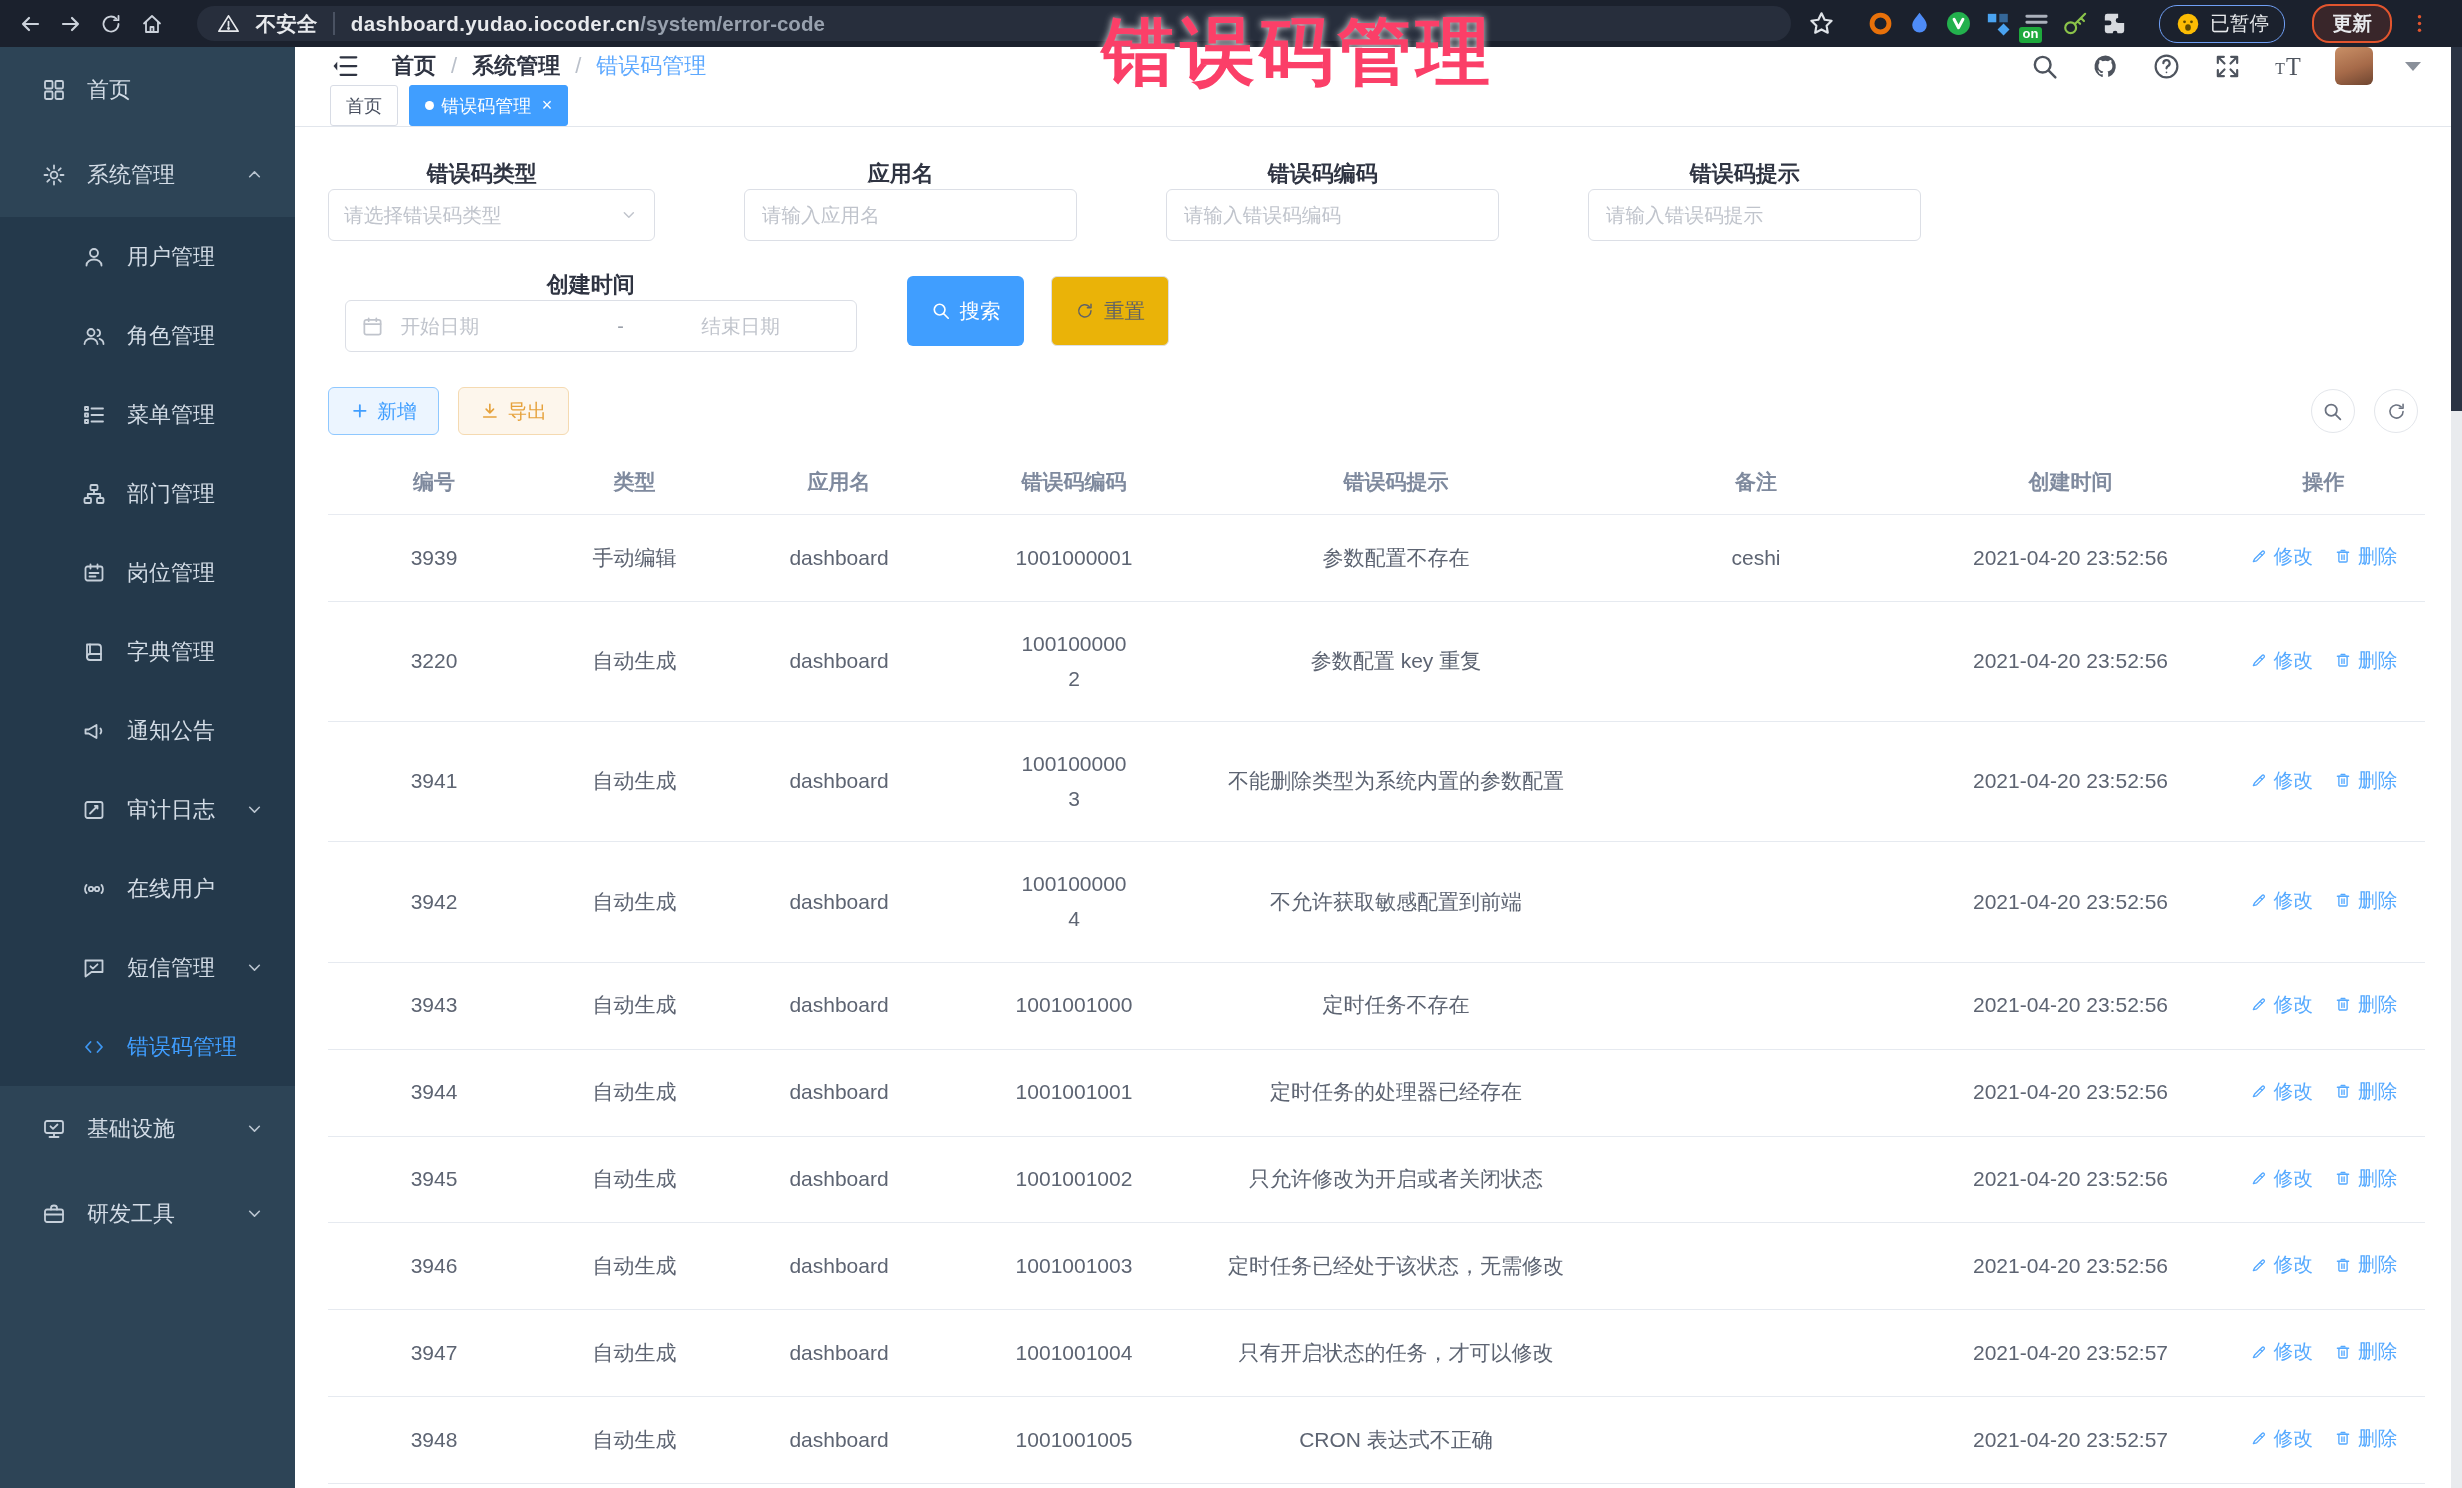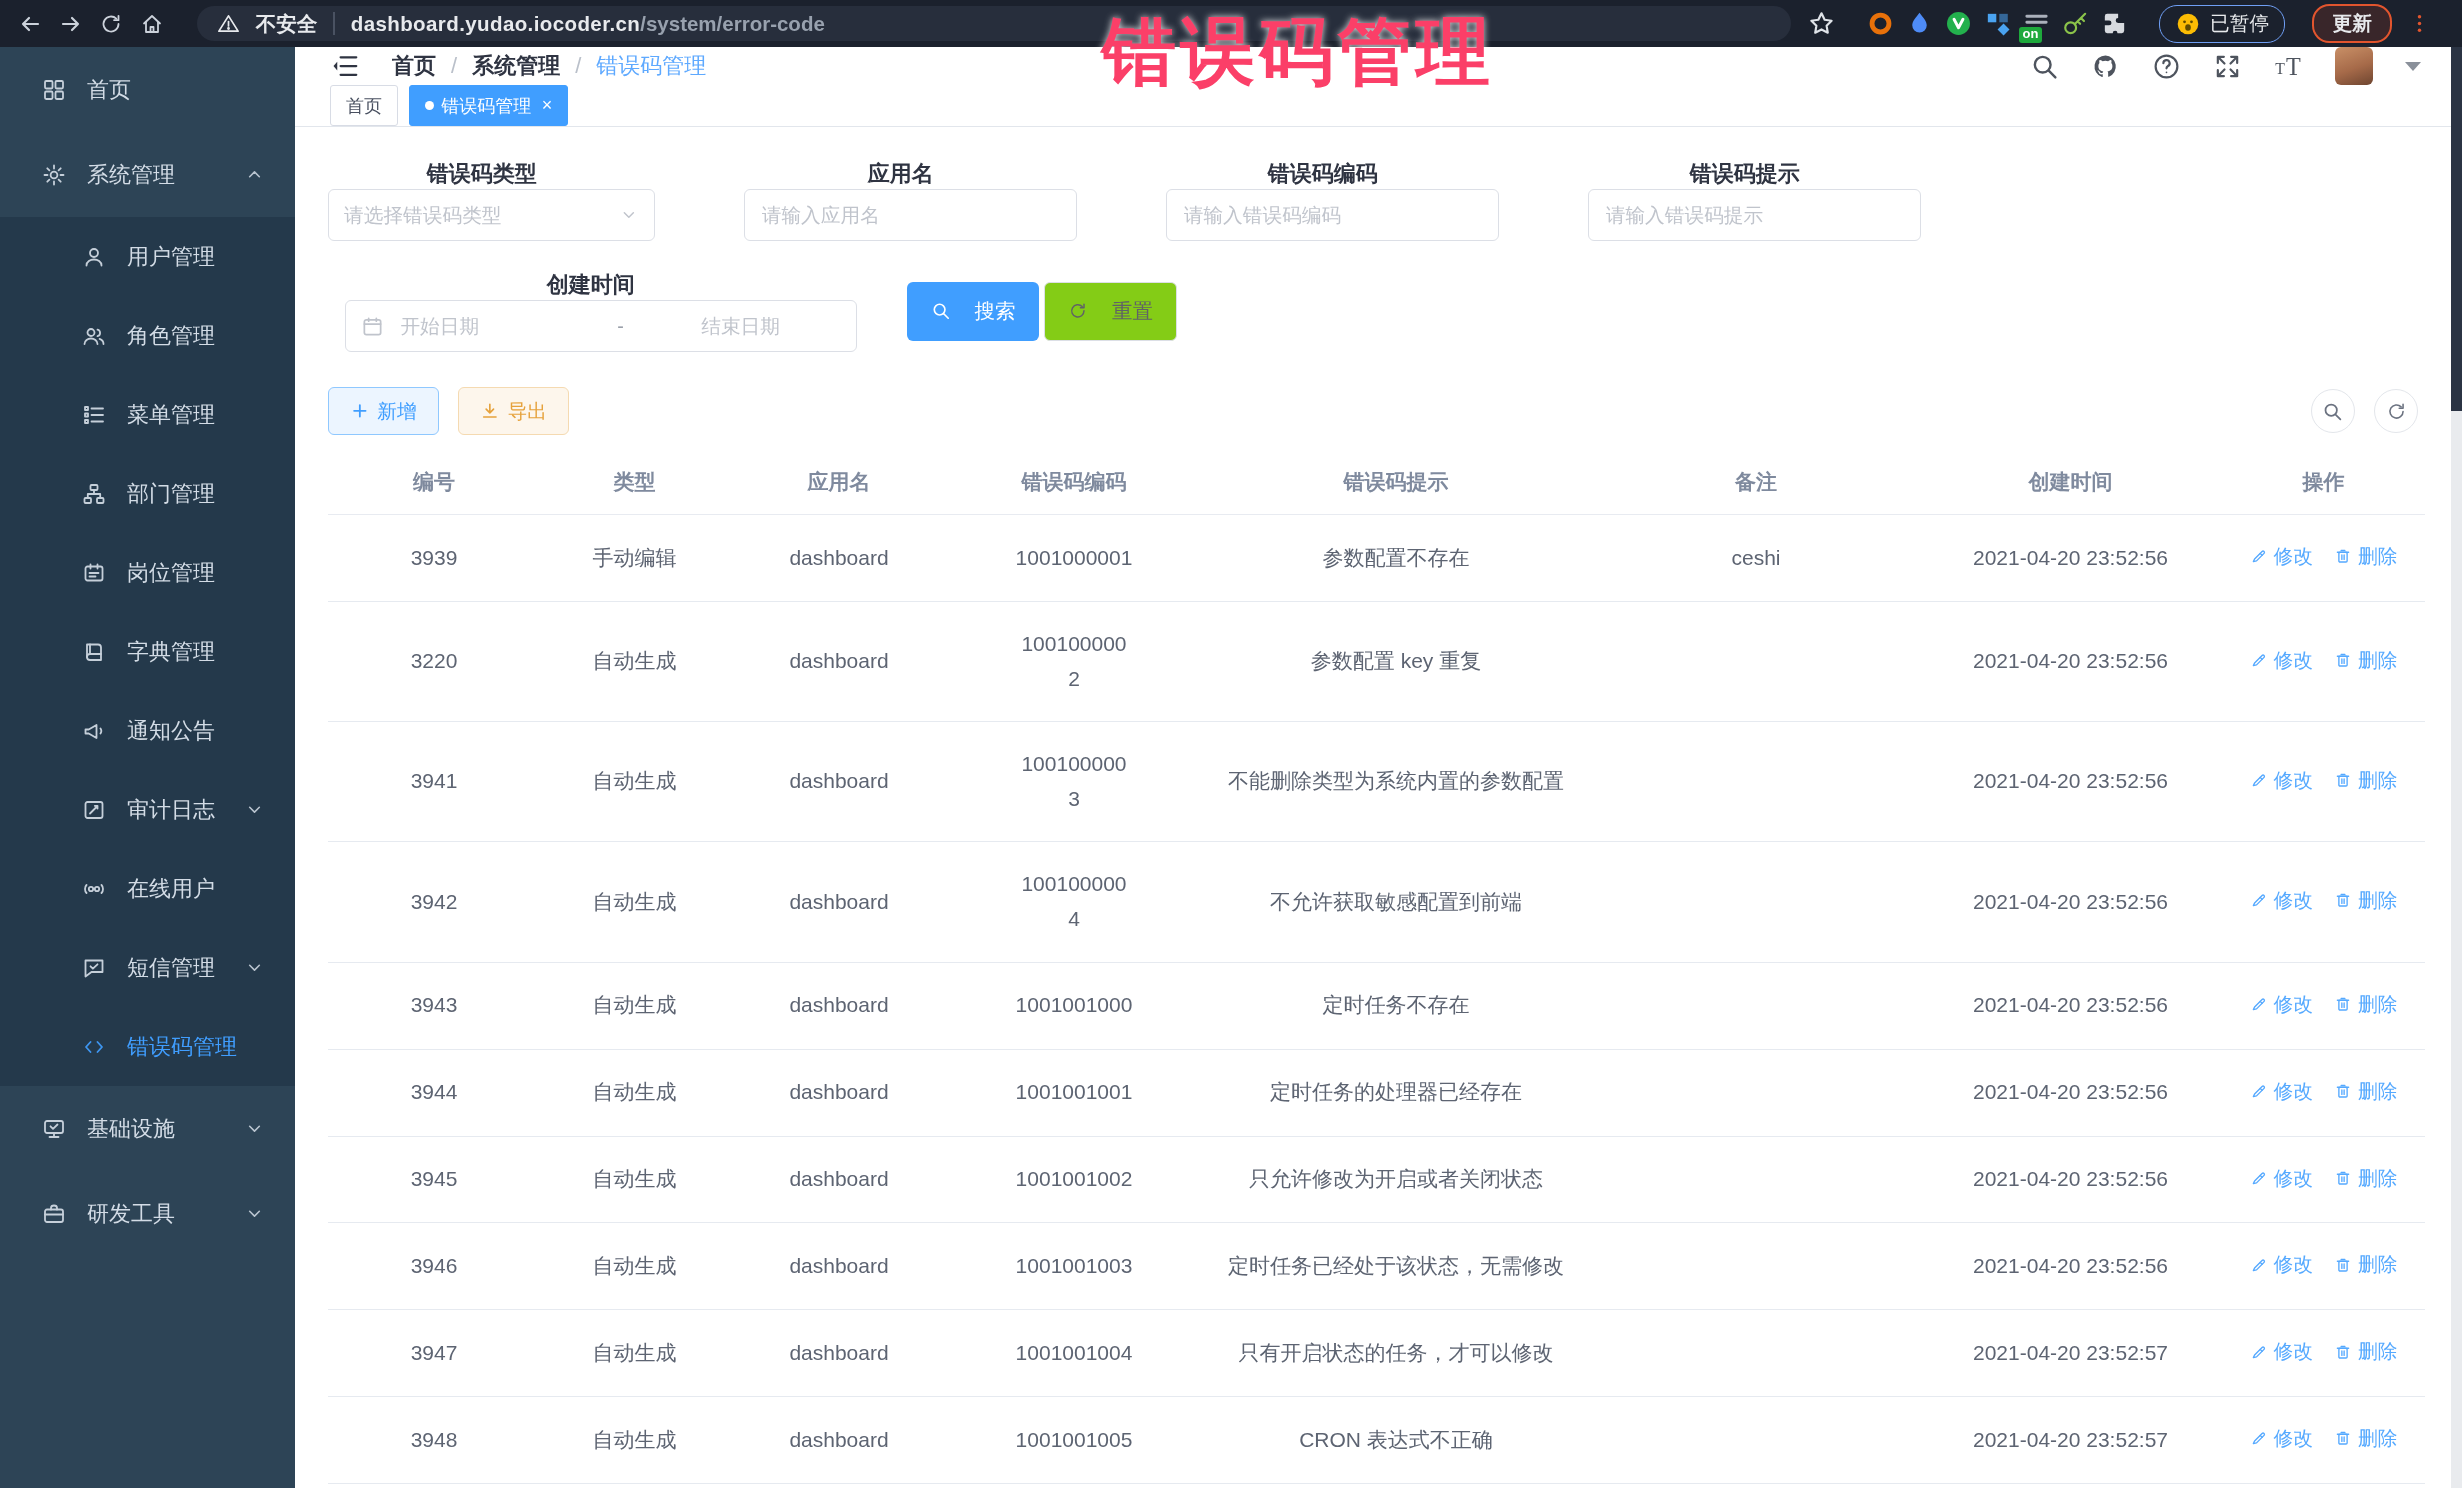--- a/index.html
+++ b/index.html
@@ -92,25 +92,25 @@
   .finput{width:333px;height:52px;border:1.5px solid #dcdfe6;border-radius:6px;font-size:19.7px;
     padding:0 16.7px;box-sizing:border-box;color:#303133;outline:none;font-family:inherit;}
   .finput::placeholder{color:#c0c4cc;}
   .fplaceholder{color:#c0c4cc;font-size:19.7px;white-space:nowrap;}
   .caret-ic{width:19.7px;height:19.7px;color:#c0c4cc;}
   .frange{width:512px;gap:16.7px;}
   .cal{width:23px;height:23px;color:#c0c4cc;flex:0 0 auto;}
   .range-start{flex:1;text-align:left;}
   .range-sep{color:#9aa0aa;font-size:19.7px;}
   .range-end{flex:1;text-align:center;}
-  .btn{height:59px;border-radius:6px;display:inline-flex;align-items:center;gap:24px;
+  .btn{height:70px;border-radius:6px;display:inline-flex;align-items:center;gap:9px;
     padding:0 23px;font-size:20.5px;border:1.5px solid transparent;box-sizing:border-box;cursor:pointer;}
   .btn .ic{width:19.7px;height:19.7px;}
   .btn-primary{background:#409EFF;color:#fff;margin-left:50px;}
-  .btn-plain{background:#84cc16;border-color:#dcdfe6;color:#606266;margin-left:5px;}
+  .btn-plain{background:#eab308;border-color:#dcdfe6;color:#606266;margin-left:27px;}
 
   
   .toolbar{display:flex;align-items:center;margin:35px 0 15px 0;}
   .btn-add{height:48px;background:#ecf5ff;border:1.5px solid #8fc8ff;color:#409EFF;border-radius:6px;
     display:inline-flex;align-items:center;gap:7.6px;padding:0 21px;font-size:19.7px;}
   .btn-export{height:48px;background:#fdf6ec;border:1.5px solid #f5dab1;color:#e6a23c;border-radius:6px;
     display:inline-flex;align-items:center;gap:7.6px;padding:0 21px;font-size:19.7px;margin-left:19.7px;}
   .btn-add .ic,.btn-export .ic{width:19.7px;height:19.7px;}
   .tool-circles{margin-left:auto;display:flex;gap:19.7px;}
   .circle-btn{width:44px;height:44px;border-radius:50%;border:1.5px solid #e3e6eb;background:#fff;

